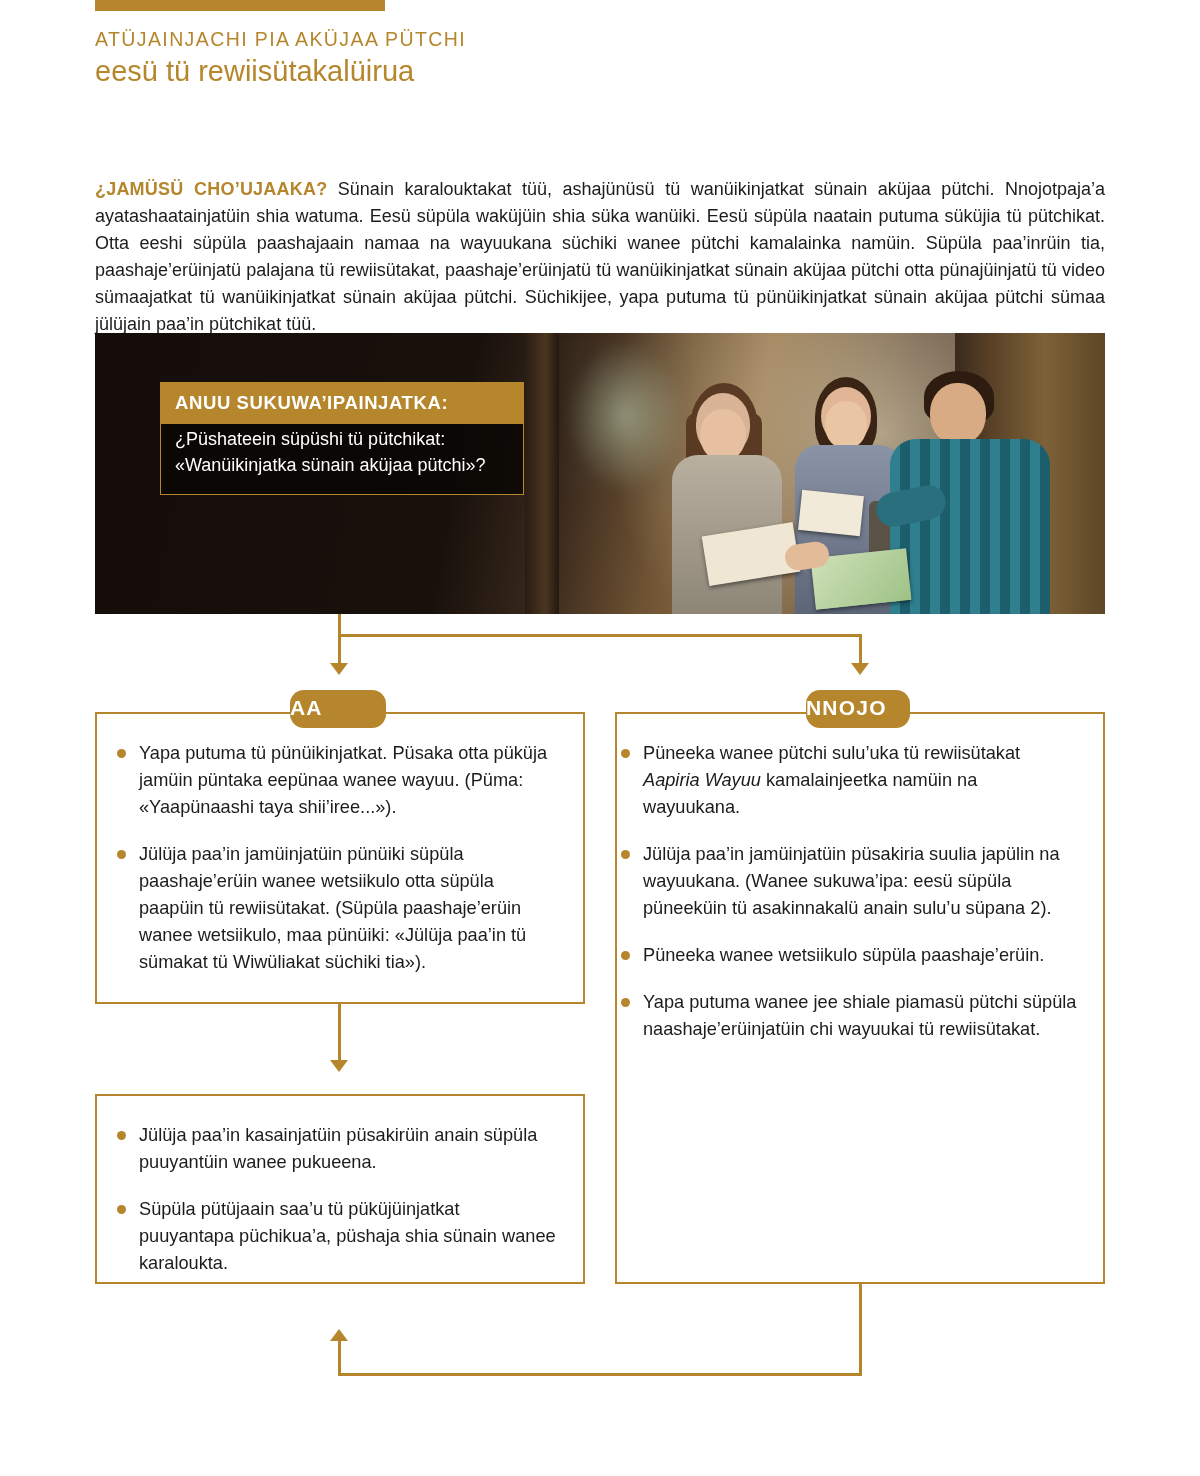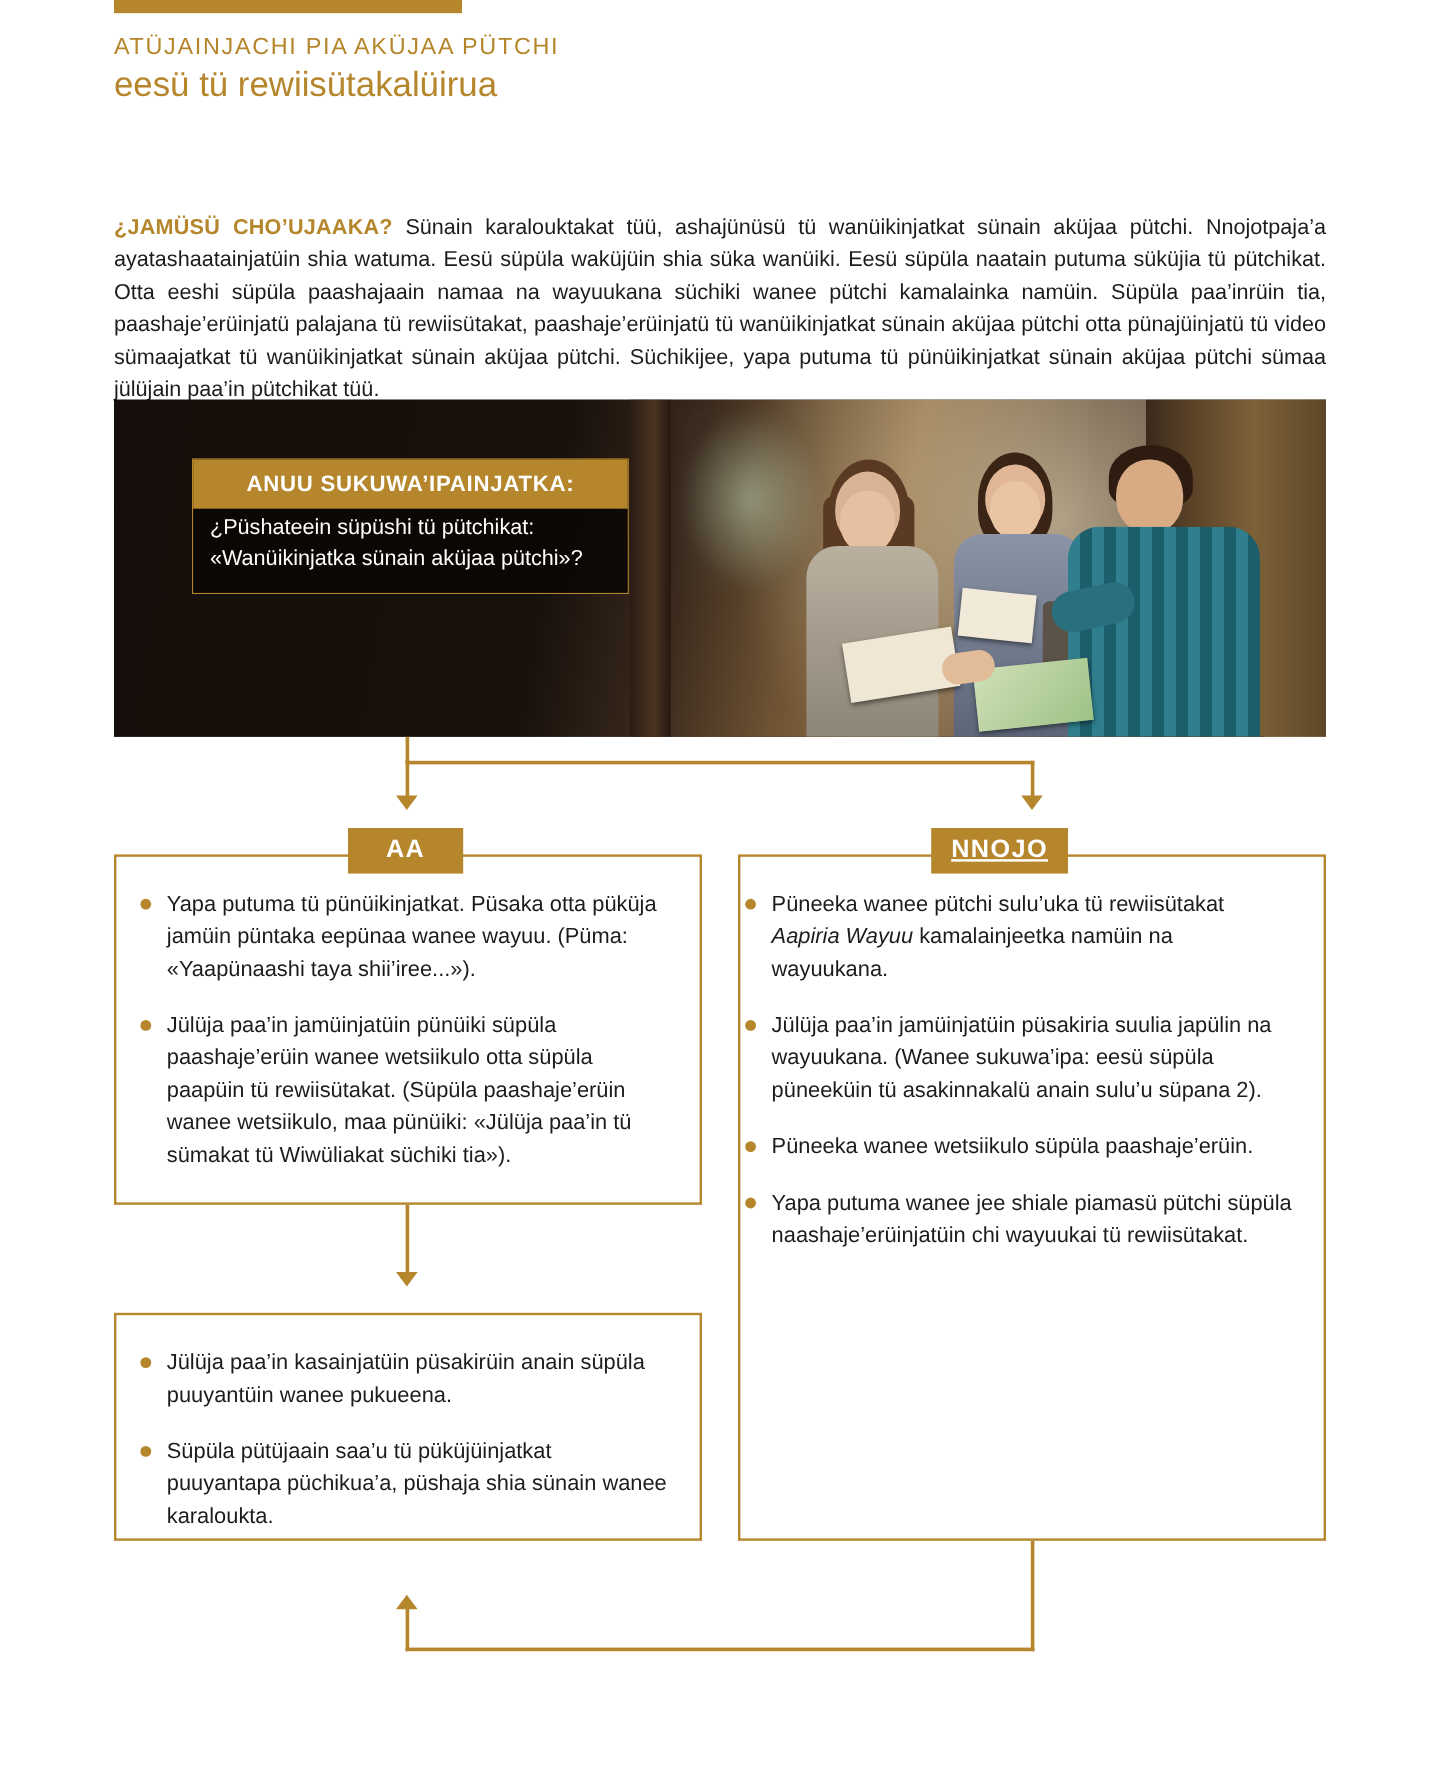--- a/index.html
+++ b/index.html
@@ -140,21 +140,20 @@
     z-index: 6;
     border: 1px solid #b5862b;
   }
   .callout-head {
     background: #b5862b;
     color: #ffffff;
     font-weight: bold;
     font-size: 18.5px;
     letter-spacing: .6px;
     padding: 9px 14px 10px 14px;
-    text-align: center;
   }
   .callout-body {
     background: rgba(8,6,4,0.82);
     color: #ffffff;
     font-size: 18px;
     line-height: 1.45;
     padding: 2px 14px 16px 14px;
   }
 
   
@@ -180,23 +179,24 @@
     border: 2px solid #b5862b;
     background: #ffffff;
   }
   .box-tab {
     position: absolute;
     background: #b5862b;
     color: #ffffff;
     font-weight: bold;
     font-size: 21px;
     letter-spacing: 1.2px;
-    text-align: center;
+    text-align: left;
     padding: 6px 0 8px 0;
     z-index: 3;
+    border-radius: 14px;
   }
   ul.bullets {
     margin: 0;
     padding: 0;
     list-style: none;
   }
   ul.bullets li {
     position: relative;
     padding-left: 26px;
     margin-bottom: 20px;
@@ -298,21 +298,21 @@
   <div class="box box-nnojo">
     <div class="inner">
       <ul class="bullets">
         <li><span>Püneeka wanee pütchi sulu’uka tü rewiisütakat </span><span class="it">Aapiria Wayuu</span><span> kamalainjeetka namüin na wayuukana.</span></li>
         <li>Jülüja paa’in jamüinjatüin püsakiria suulia japülin na wayuukana. (Wanee sukuwa’ipa: eesü süpüla püneeküin tü asakinnakalü anain sulu’u süpana 2).</li>
         <li>Püneeka wanee wetsiikulo süpüla paashaje’erüin.</li>
         <li>Yapa putuma wanee jee shiale piamasü pütchi süpüla naashaje’erüinjatüin chi wayuukai tü rewiisütakat.</li>
       </ul>
     </div>
   </div>
-  <div class="box-tab" style="left:776px; top:690px; width:114px;text-decoration:underline;">NNOJO</div>
+  <div class="box-tab" style="left:806px; top:690px; width:104px;">NNOJO</div>
 
   <div class="line" style="left:338px; top:1004px; width:3px; height:58px;"></div>
   <div class="arrow-down" style="left:330px; top:1060px;"></div>
 
   <div class="box box-bottom">
     <div class="inner">
       <ul class="bullets">
         <li>Jülüja paa’in kasainjatüin püsakirüin anain süpüla puuyantüin wanee pukueena.</li>
         <li>Süpüla pütüjaain saa’u tü püküjüinjatkat puuyantapa püchikua’a, püshaja shia sünain wanee karaloukta.</li>
       </ul>

